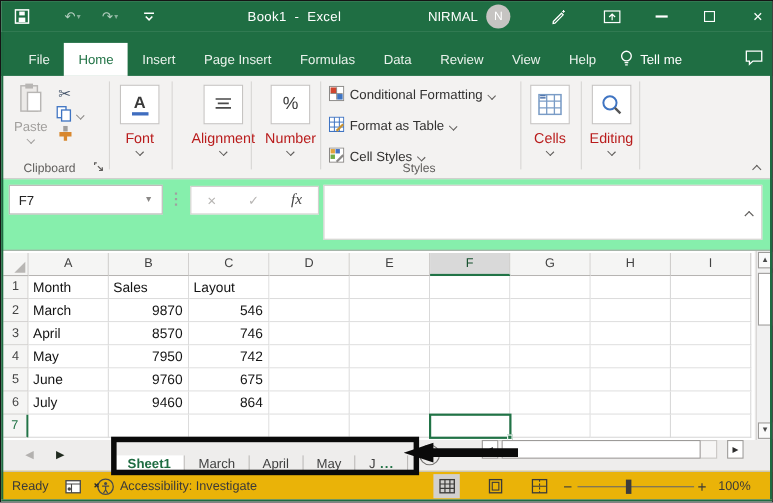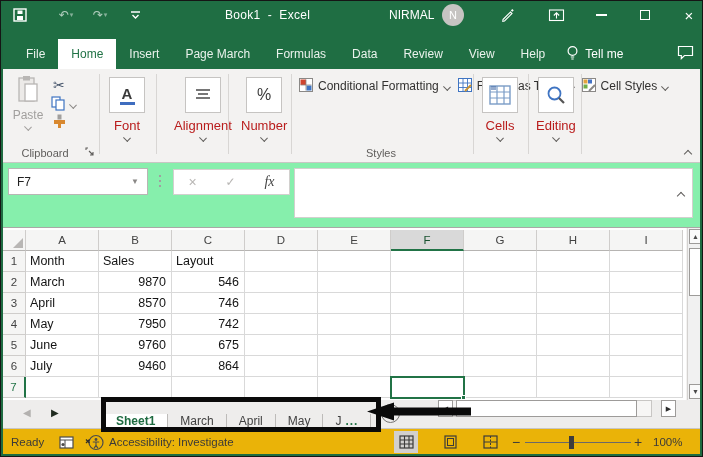--- a/index.html
+++ b/index.html
@@ -130,21 +130,21 @@
         <span style="display:block;width:10px;height:10px;border:1.3px solid #fff"></span>
       </span>
     <span class="tb-ic" style="left:677px;font-size:15px">×</span>
   </div>
 
   <div class="tabstrip">
 
     <div class="rtab">File</div>
       <div class="rtab active">Home</div>
       <div class="rtab">Insert</div>
-      <div class="rtab">Page March</div>
+      <div class="rtab">Page Insert</div>
       <div class="rtab">Formulas</div>
       <div class="rtab">Data</div>
       <div class="rtab">Review</div>
       <div class="rtab">View</div>
       <div class="rtab">Help</div>
       <div class="tellme">
       <span>
         <svg width="13" height="16" viewBox="0 0 13 16">
             <circle cx="6.5" cy="6" r="4.4" fill="none" stroke="#fff" stroke-width="1.2"></circle>
             <path d="M4.8 12 h3.4 M5.3 14 h2.4" stroke="#fff" stroke-width="1.2"></path>
@@ -219,21 +219,21 @@
 
     <div class="bigbtn" style="left:240px;top:8px">
       <div class="iconbox">
           <span style="font-size:16px;color:#3a3a3a">%</span>
         </div>
       <span class="lbl">Number</span>
       <span class="chev"></span>
     </div>
     <div class="gsep" style="left:290px"></div>
 
-    <div class="abs" style="left:298px;top:7px;display:flex;flex-direction:row;gap:8px">
+    <div class="abs" style="left:298px;top:7px;display:flex;flex-direction:column;gap:8px">
         <div class="styles-item">
           <span><svg width="14" height="14" viewBox="0 0 14 14">
               <rect x="0.5" y="0.5" width="13" height="13" fill="#fff" stroke="#8a8886"></rect>
               <rect x="1.5" y="1.5" width="5.5" height="5.5" fill="#d0452f"></rect>
               <rect x="7.5" y="7.5" width="5" height="5" fill="#3f74c2"></rect>
               <path d="M7 1.5 v11 M1.5 7 h11" stroke="#8a8886" stroke-width="0.8"></path>
             </svg></span>
           <span>Conditional Formatting</span>
           <span class="chev"></span>
         </div>

